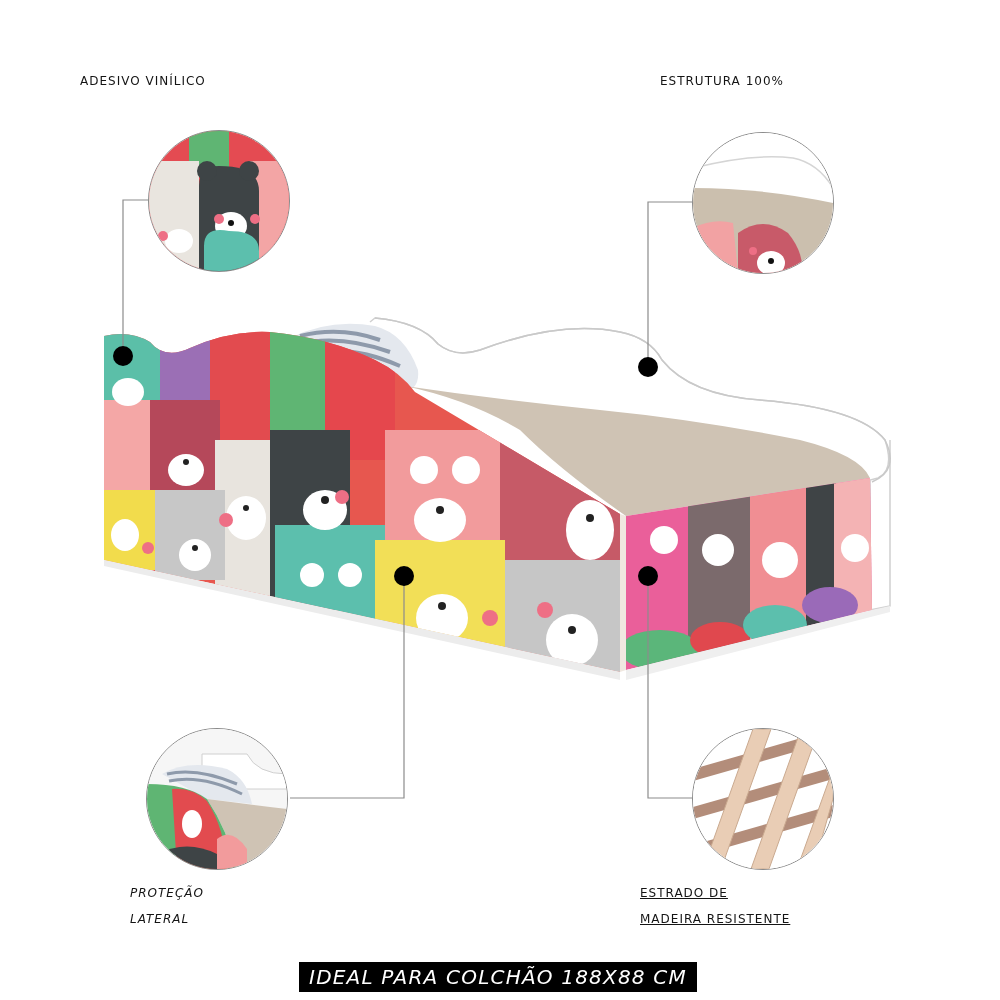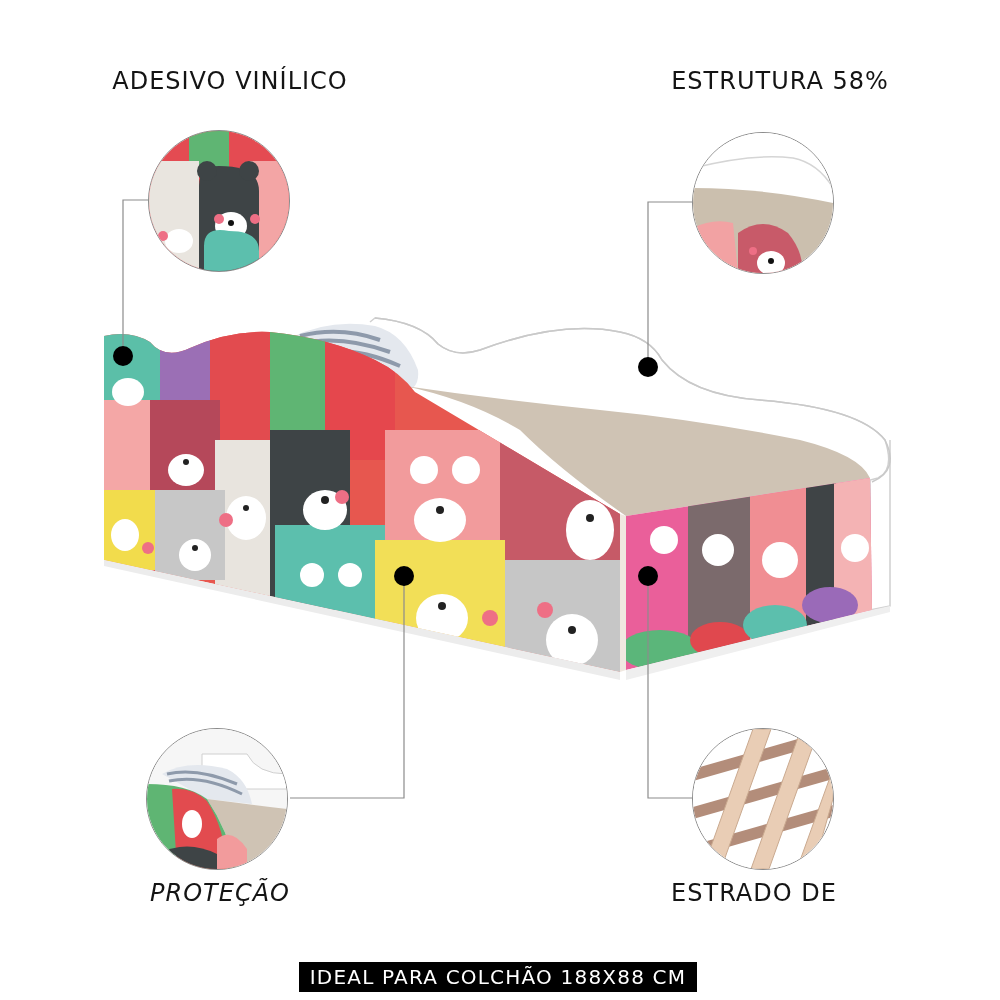--- a/index.html
+++ b/index.html
@@ -1,27 +1,27 @@
 <!DOCTYPE html>
 <html><head>
 <meta charset="utf-8">
 <style>
   html, body { margin:0; padding:0; background:#ffffff; }
   body { width:1000px; height:1000px; position:relative; overflow:hidden;
          font-family:"DejaVu Sans", "Liberation Sans", sans-serif; color:#111; }
-  .label { position:absolute; text-align:center; font-size:24px; line-height:26px;
+  .label { position:absolute; font-size:12px; line-height:26px;
            letter-spacing:1px; color:#141414; font-weight:400; }
   .label span { display:block; white-space:nowrap; }
   .circle { position:absolute; width:140px; height:140px; border-radius:50%;
             overflow:hidden; border:1px solid #8a8a8a; background:#fff; }
   .circle svg { display:block; }
   .scene { position:absolute; left:0; top:0; }
   .banner { position:absolute; left:299px; top:962px; width:398px; height:30px; background:#000;
             color:#fff; font-size:20px; line-height:30px; text-align:center; letter-spacing:1.2px;
-            white-space:nowrap; }
+            white-space:nowrap;font-style:italic; }
 </style>
 </head>
 <body>
 
 <svg class="scene" width="1000" height="1000" viewBox="0 0 1000 1000">
   <defs>
     <clipPath id="sideClip">
       <path d="M104 336 Q130 330 150 342 Q165 360 190 348 Q230 330 270 332 Q330 338 375 360 Q400 372 415 392 L620 514 L620 672 L104 560 Z"></path>
     </clipPath>
     <clipPath id="footClip">
@@ -141,21 +141,21 @@
     <path d="M55 115 Q55 95 80 100 Q110 100 110 120 L110 140 L55 140 Z" fill="#5cbfad"></path>
     <ellipse cx="30" cy="110" rx="14" ry="12" fill="#fff"></ellipse>
     <circle cx="70" cy="88" r="5" fill="#ee6f85"></circle>
       <circle cx="106" cy="88" r="5" fill="#ee6f85"></circle>
     <circle cx="82" cy="92" r="3" fill="#111"></circle>
     <circle cx="14" cy="105" r="5" fill="#ee6f85"></circle>
   </svg>
 </div>
 
 <div class="label" style="left:660px; top:68px; width:240px;">
-  <span>ESTRUTURA 58%</span>
+  <span>ESTRUTURA 100%</span>
 </div>
 <div class="circle" style="left:692px; top:132px;">
   <svg width="140" height="140" viewBox="0 0 140 140">
     <rect width="140" height="140" fill="#ffffff"></rect>
     <path d="M0 35 Q60 20 100 25 Q125 30 140 55" fill="none" stroke="#d5d5d5" stroke-width="1.5"></path>
     <path d="M0 55 Q70 55 140 70 L140 140 L0 140 Z" fill="#cbbfae"></path>
     <path d="M0 95 Q20 85 40 90 L45 140 L0 140 Z" fill="#f2a2a3"></path>
     <path d="M45 100 Q70 82 95 100 Q110 118 110 140 L45 140 Z" fill="#c85a69"></path>
     <ellipse cx="78" cy="130" rx="14" ry="12" fill="#fff"></ellipse>
     <circle cx="78" cy="128" r="3" fill="#111"></circle>
@@ -172,34 +172,36 @@
     <path d="M60 70 Q100 75 140 80 L140 140 L90 140 Q80 100 60 70 Z" fill="#cfc3b4"></path>
     <path d="M0 55 Q40 55 60 70 Q80 100 90 140 L0 140 Z" fill="#5fb573"></path>
     <path d="M25 60 Q45 58 60 72 Q78 100 80 140 L30 140 Z" fill="#e24b4f"></path>
     <ellipse cx="45" cy="95" rx="10" ry="14" fill="#fff"></ellipse>
     <path d="M10 125 Q40 110 70 125 L70 140 L10 140 Z" fill="#3e4446"></path>
     <path d="M70 110 Q85 98 100 120 L100 140 L70 140 Z" fill="#f29b9c"></path>
   </svg>
 </div>
 <div class="label" style="left:130px; top:880px; width:180px;font-style:italic;">
   <span>PROTEÇÃO</span>
+  <span>LATERAL</span>
 </div>
 
 <div class="circle" style="left:692px; top:728px;">
   <svg width="140" height="140" viewBox="0 0 140 140">
     <rect width="140" height="140" fill="#ffffff"></rect>
     <g fill="#b38d7a">
       <polygon points="0,40 140,0 140,12 0,52"></polygon>
       <polygon points="0,78 140,38 140,50 0,90"></polygon>
       <polygon points="0,116 140,76 140,88 0,128"></polygon>
     </g>
     <g fill="#e9cdb5" stroke="#c9a98f" stroke-width="1">
       <polygon points="10,140 60,0 78,0 28,140"></polygon>
       <polygon points="58,140 108,0 126,0 76,140"></polygon>
       <polygon points="104,140 140,40 140,70 120,140"></polygon>
     </g>
   </svg>
 </div>
-<div class="label" style="left:624px; top:880px; width:260px;">
+<div class="label" style="left:640px; top:880px; width:260px;text-decoration:underline;">
   <span>ESTRADO DE</span>
+  <span>MADEIRA RESISTENTE</span>
 </div>
 
 <div class="banner">IDEAL PARA COLCHÃO 188X88 CM</div>
 
 </body></html>

